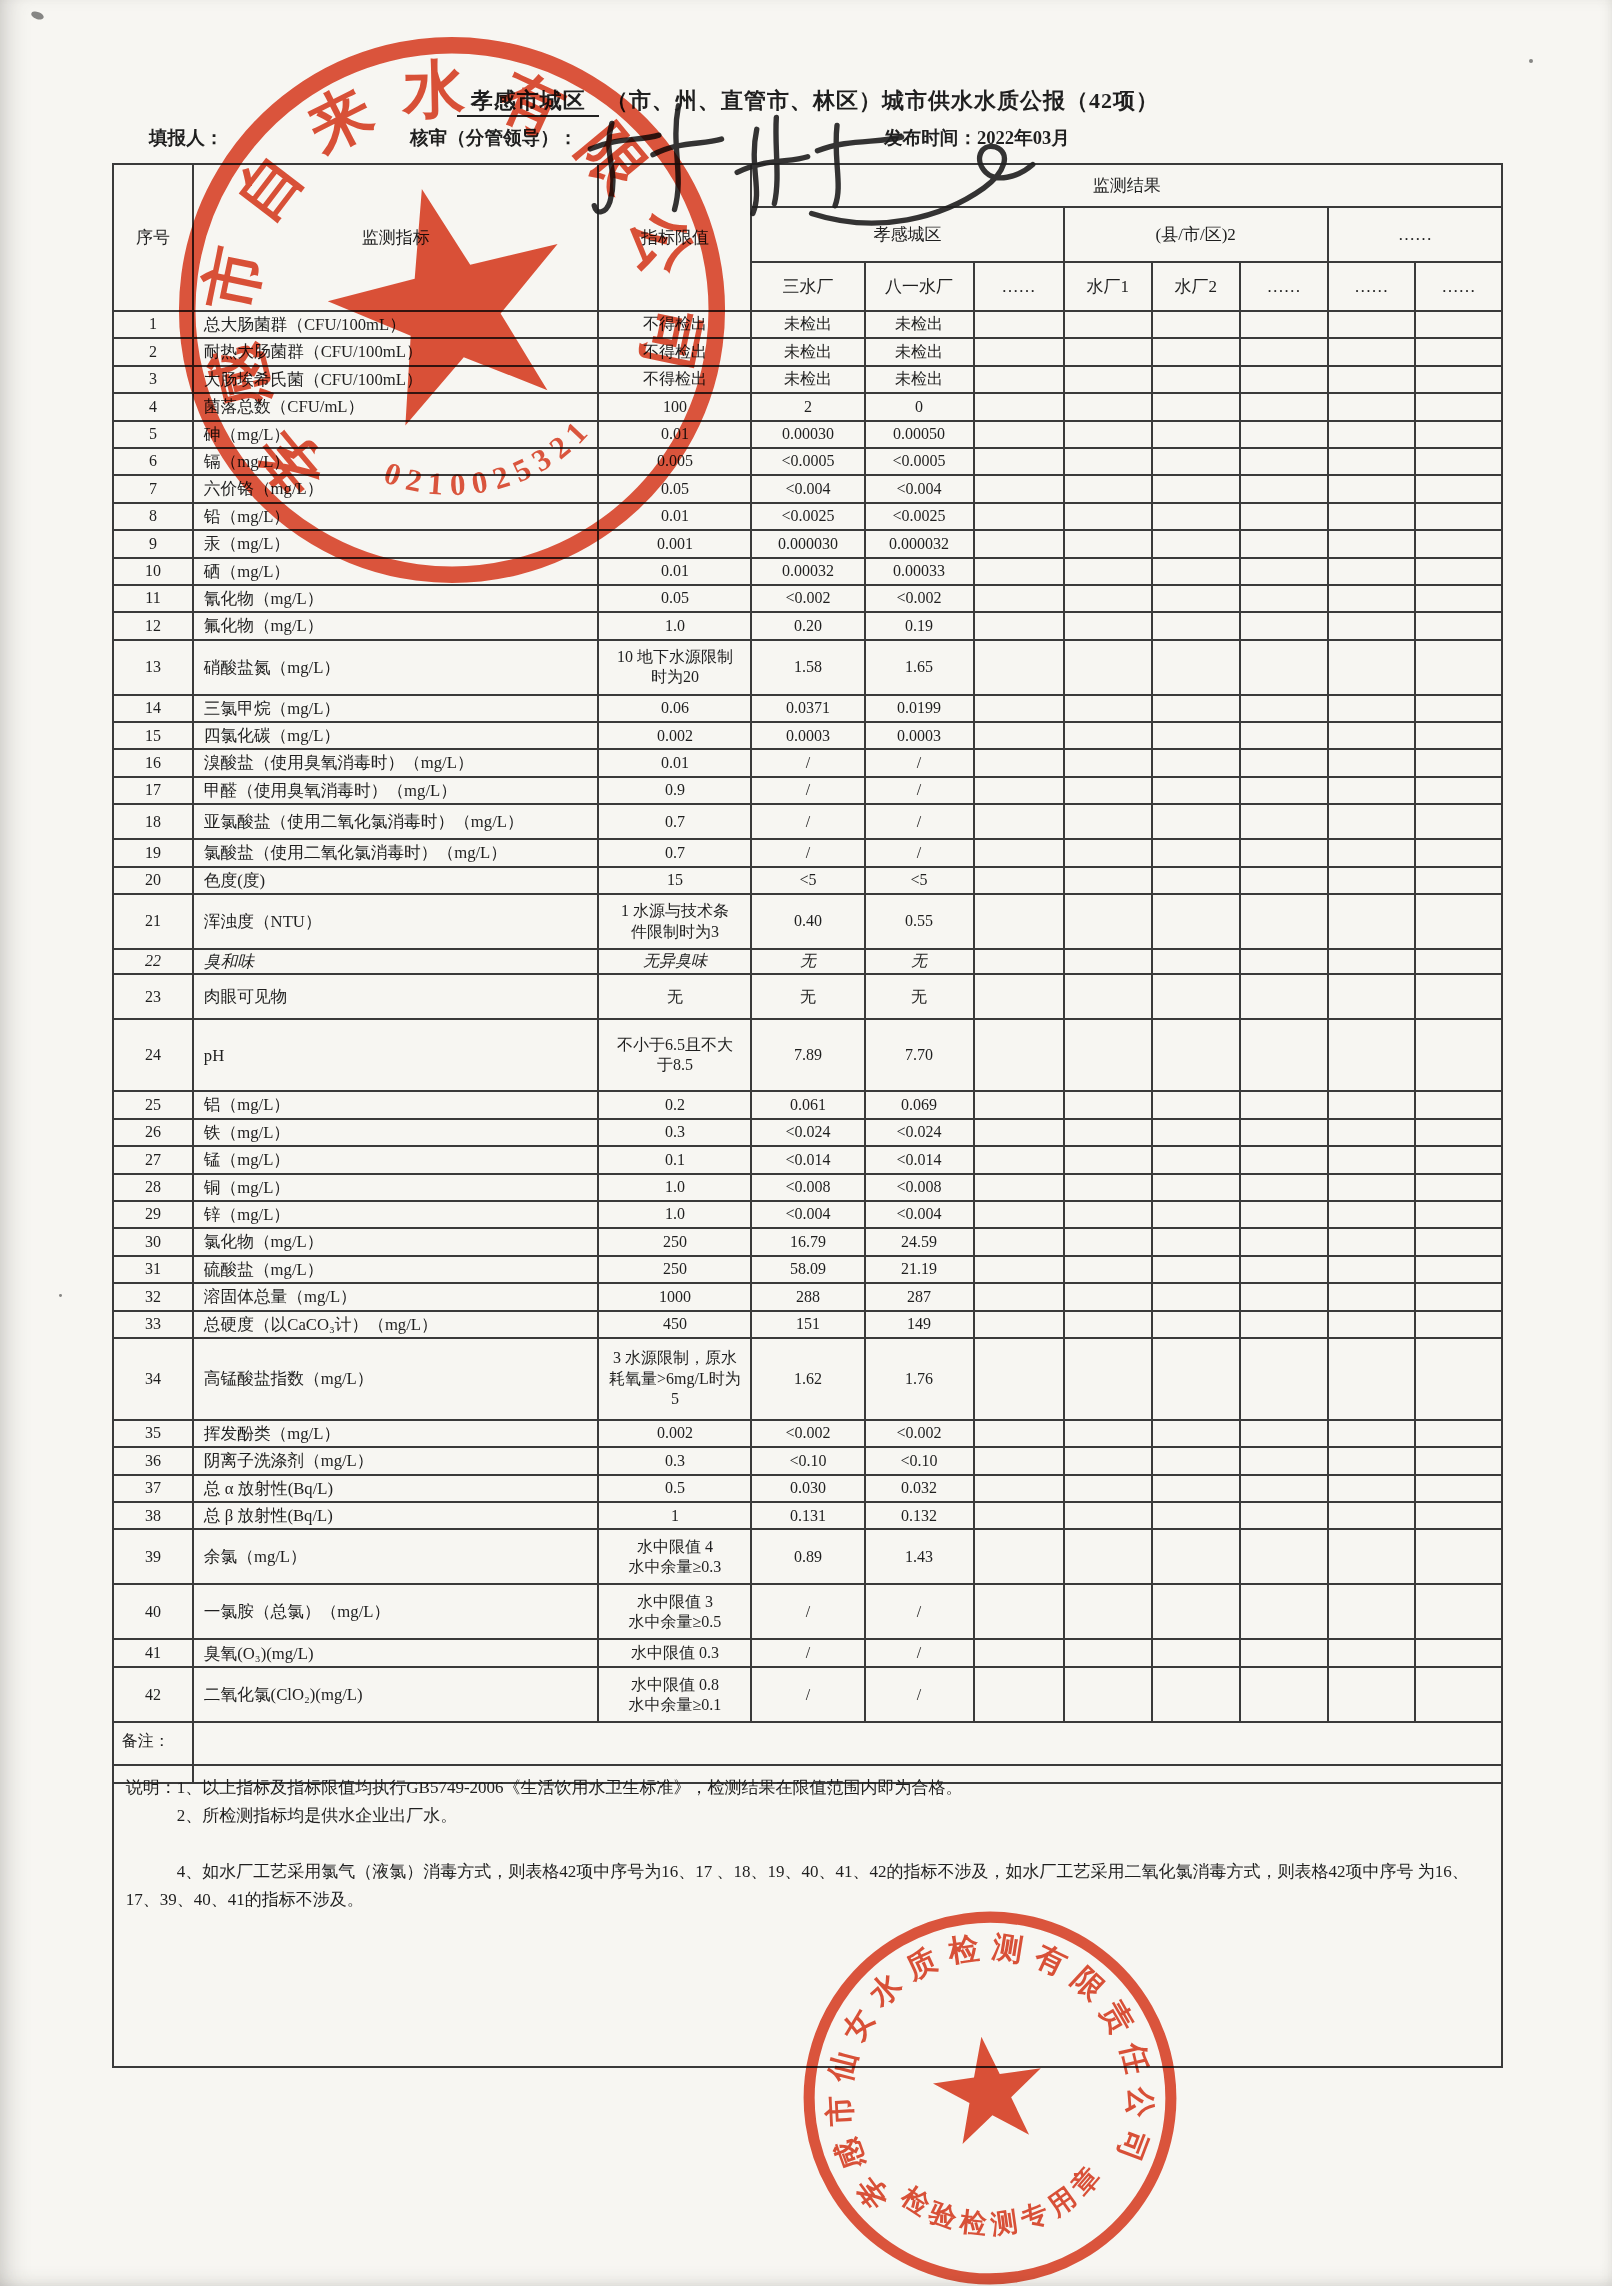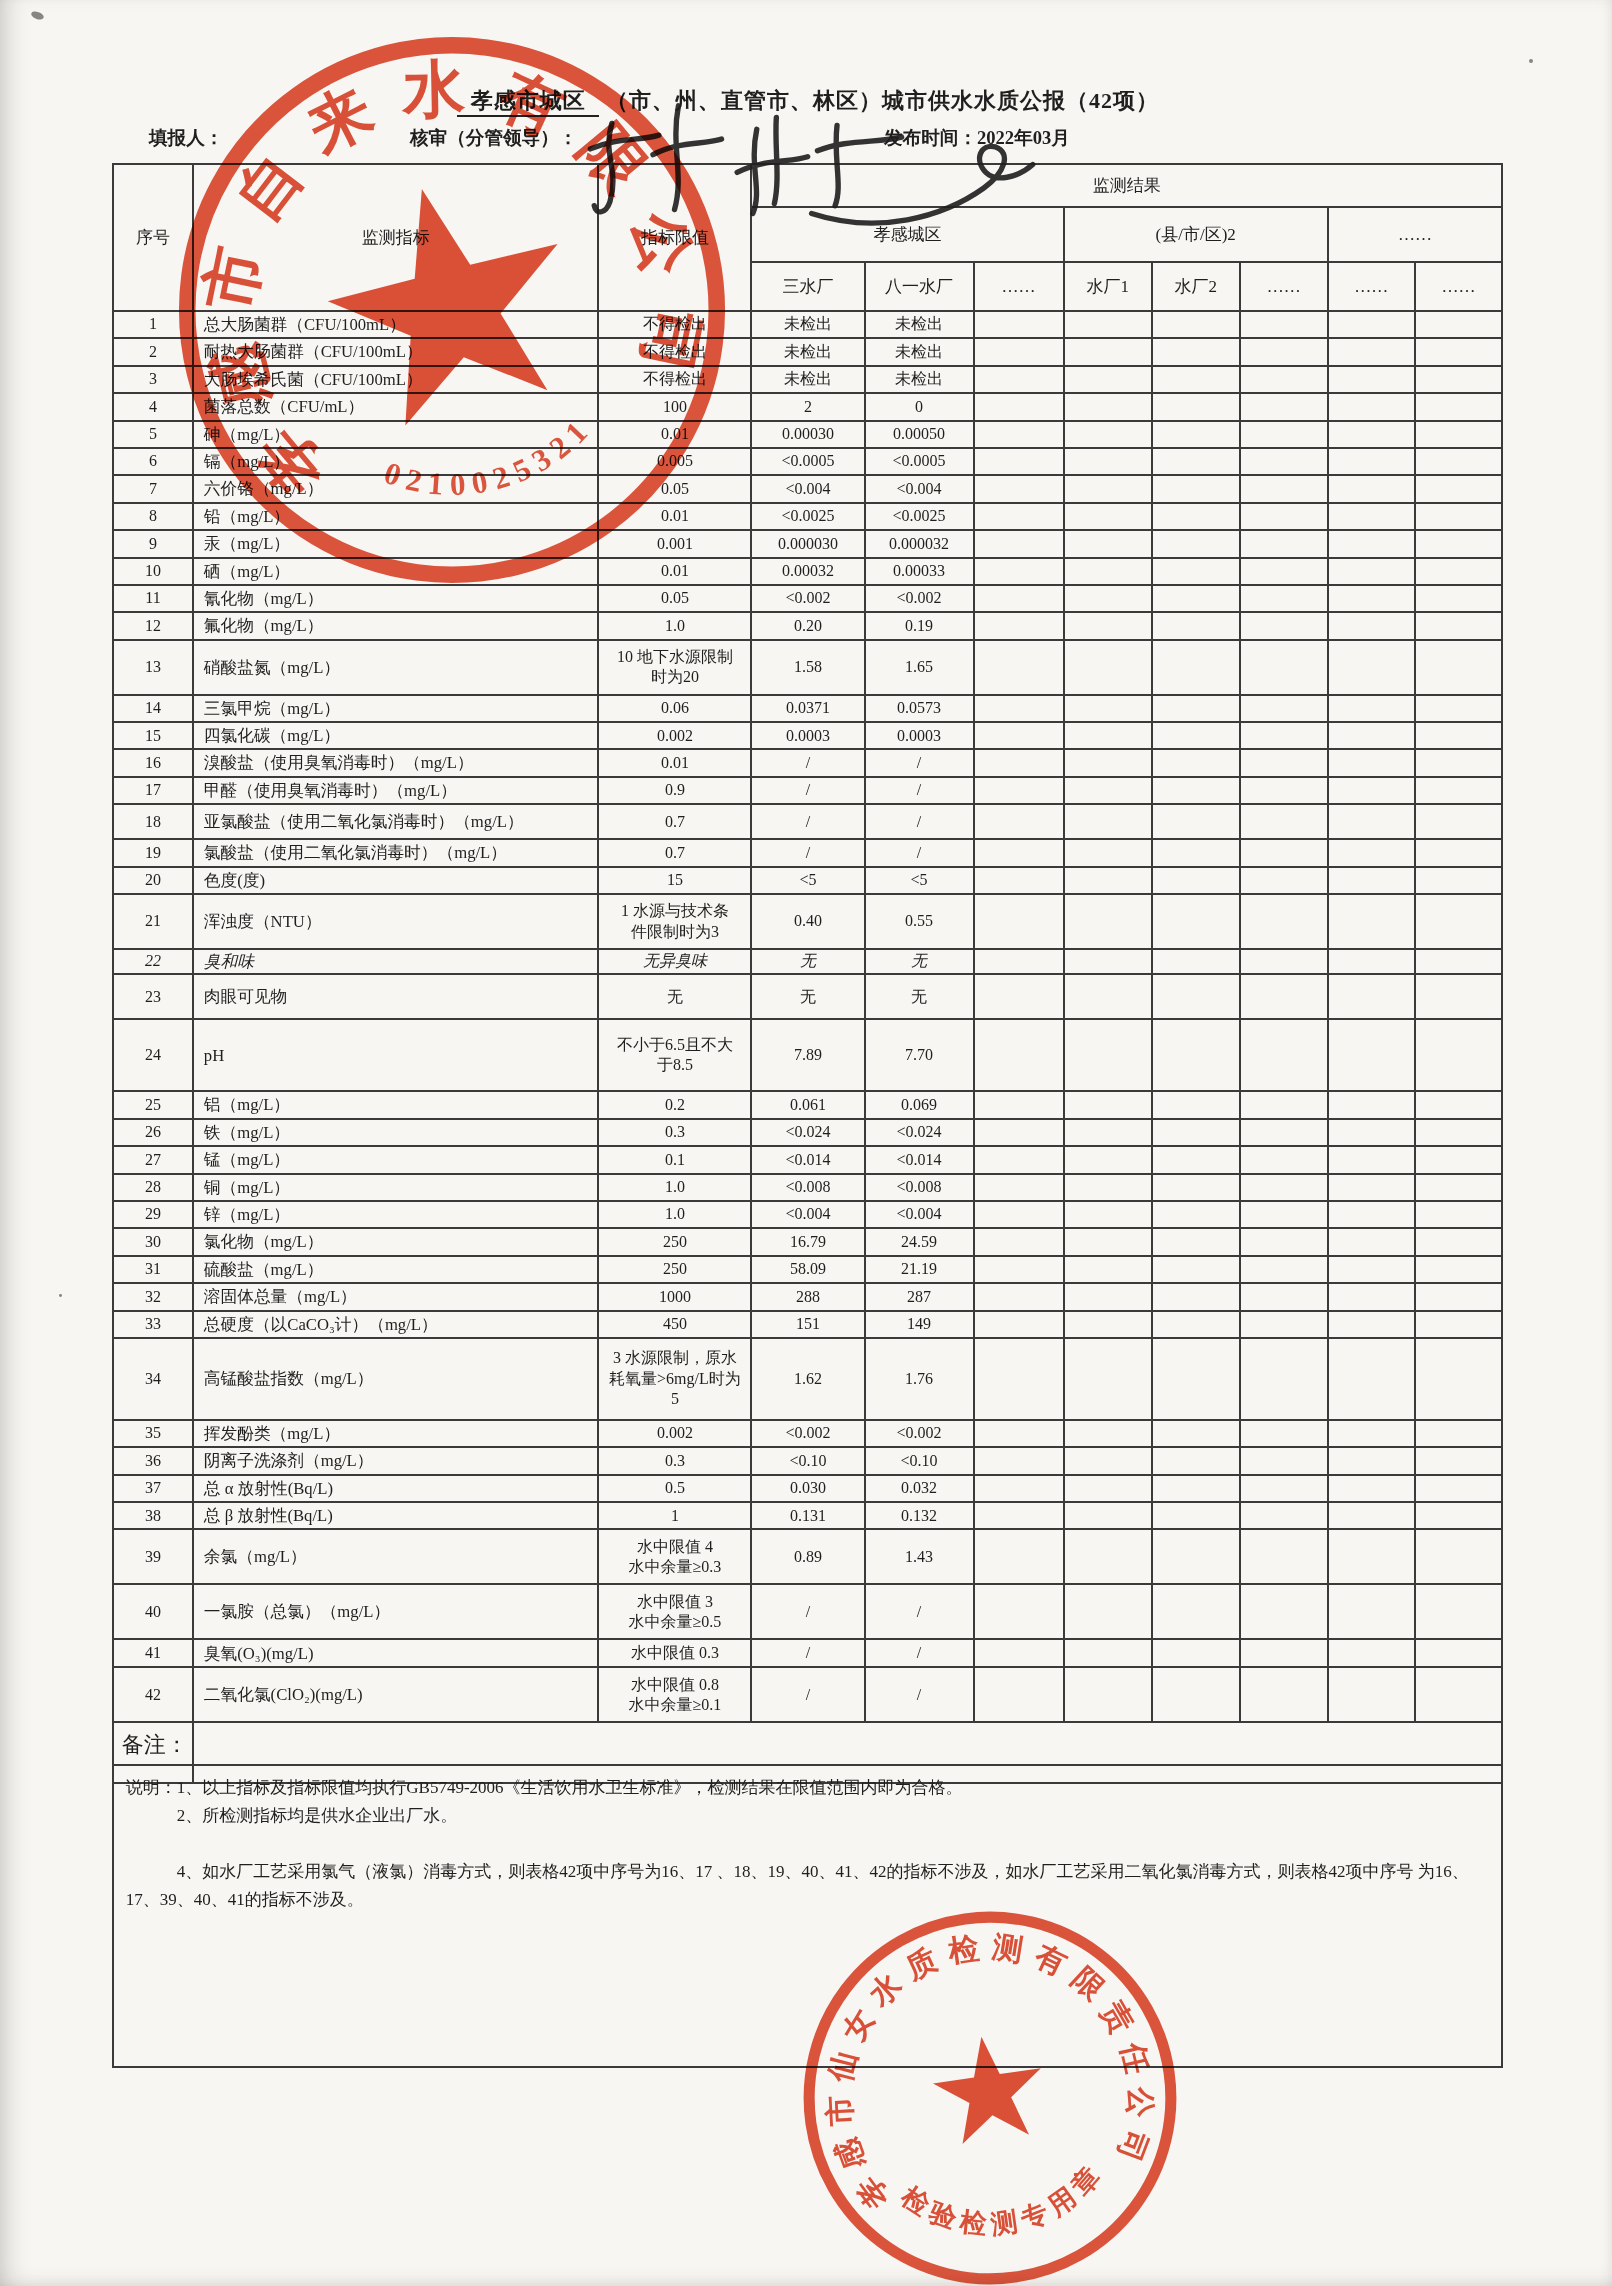--- a/index.html
+++ b/index.html
@@ -33,21 +33,21 @@
     text-align:center;vertical-align:middle;
     padding:1px 3.9px;line-height:1.28;
     overflow:hidden;
   }
   table.wq thead tr.hr1{height:43px;}
   table.wq thead tr.hr2{height:55px;}
   table.wq thead tr.hr3{height:49px;}
   table.wq th{font-size:17px;}
   table.wq td.ind{text-align:left;padding-left:9.8px;font-size:16.7px;}
   table.wq td.lim{white-space:pre-line;}
-  table.wq td.remark{text-align:left;padding-left:7.8px;font-size:22px;vertical-align:top;padding-top:7.8px;}
+  table.wq td.remark{text-align:left;padding-left:7.8px;font-size:16px;vertical-align:top;padding-top:7.8px;}
   .notes-box{
     position:absolute;left:112px;top:1764px;width:1391px;height:304px;
     border:2px solid #3a3a3a;
     font-size:17px;line-height:28px;
     padding:7.8px 11.8px 0 11.8px;box-sizing:border-box;
   }
   .note{white-space:normal;}
   .stamp{position:absolute;mix-blend-mode:multiply;opacity:.92;pointer-events:none;}
   .stamp-top{left:160px;top:17.6px;width:584px;height:584px;transform:rotate(-14deg);}
   .stamp-bottom{left:787px;top:1895px;width:406px;height:406px;transform:rotate(-8deg);}
@@ -280,21 +280,21 @@
           <td></td>
           <td></td>
           <td></td>
           <td></td>
         </tr>
         <tr style="height: 27.4px;">
           <td>14</td>
           <td class="ind">三氯甲烷（mg/L）</td>
           <td class="lim">0.06</td>
           <td>0.0371</td>
-          <td>0.0573</td>
+          <td>0.0199</td>
           <td></td>
           <td></td>
           <td></td>
           <td></td>
           <td></td>
           <td></td>
         </tr>
         <tr style="height: 27.4px;">
           <td>15</td>
           <td class="ind">四氯化碳（mg/L）</td>

